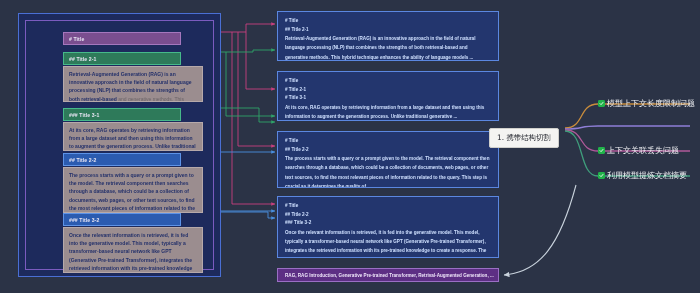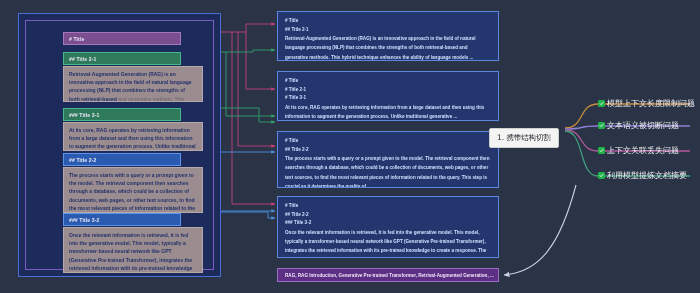--- a/index.html
+++ b/index.html
@@ -219,28 +219,20 @@
 
     <div class="leaf" style="left:128px;top:8px;">
       <span class="chk">
         <svg width="5" height="5" viewBox="0 0 10 10">
             <path d="M2,5.2 L4.1,7.3 L8,2.8" stroke="#ffffff" stroke-width="1.7" fill="none" stroke-linecap="round" stroke-linejoin="round"></path>
           </svg>
       </span>
       <span class="lt">模型上下文长度限制问题</span>
     </div>
 
-    <div class="leaf" style="left:128px;top:30px;">
-      <span class="chk">
-        <svg width="5" height="5" viewBox="0 0 10 10">
-            <path d="M2,5.2 L4.1,7.3 L8,2.8" stroke="#ffffff" stroke-width="1.7" fill="none" stroke-linecap="round" stroke-linejoin="round"></path>
-          </svg>
-      </span>
-      <span class="lt">文本语义被切断问题</span>
-    </div>
 
     <div class="leaf" style="left:128px;top:80px;">
       <span class="chk">
         <svg width="5" height="5" viewBox="0 0 10 10">
             <path d="M2,5.2 L4.1,7.3 L8,2.8" stroke="#ffffff" stroke-width="1.7" fill="none" stroke-linecap="round" stroke-linejoin="round"></path>
           </svg>
       </span>
       <span class="lt">利用模型提炼文档摘要</span>
     </div>
 

